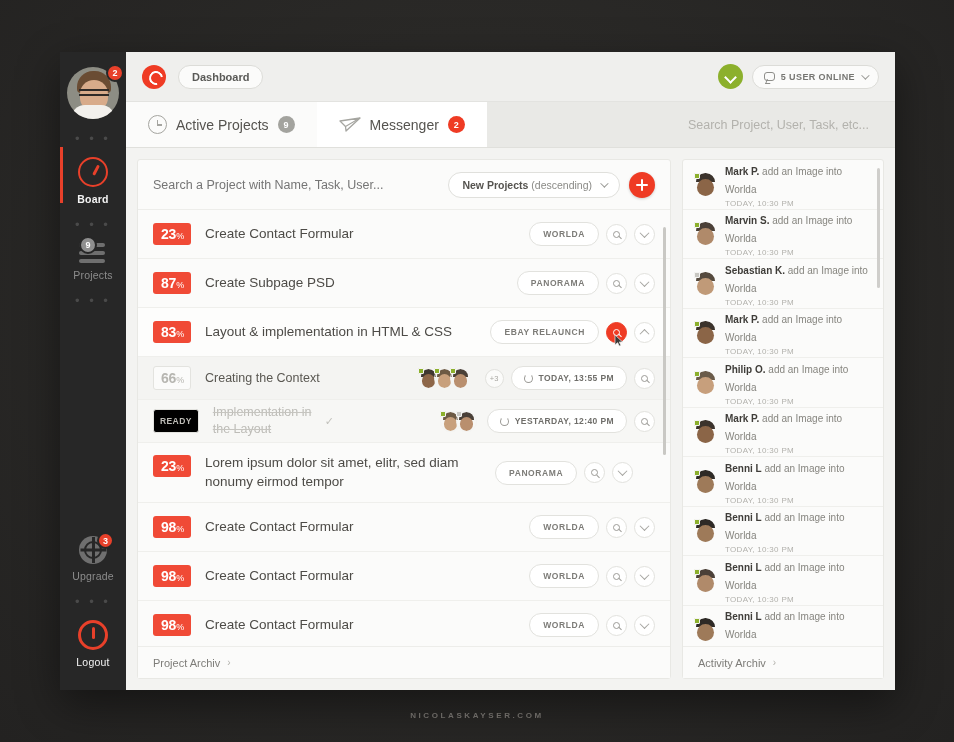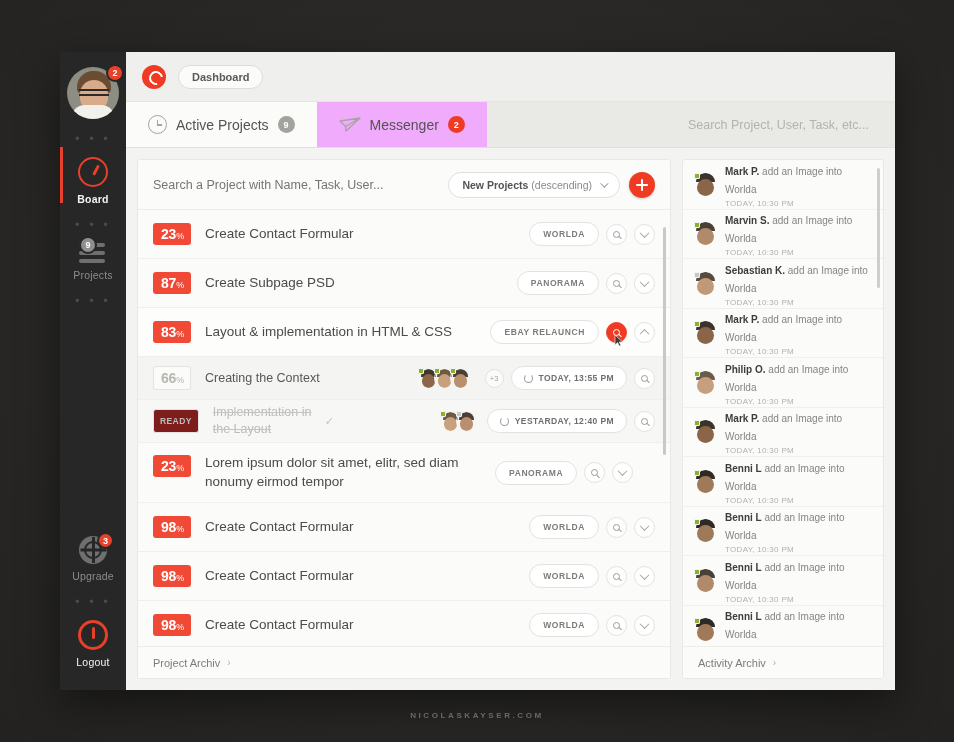--- a/index.html
+++ b/index.html
@@ -263,21 +263,21 @@
     position: relative;
   }
   .tab {
     display: flex; align-items: center; gap: 9px;
     padding: 0 22px;
     cursor: pointer;
     position: relative;
   }
   .tab-label { font-size: 14px; color: #55534f; }
   .tab.active { background: #fbfbfa; }
-  .tab.inactive { background: #f0abfc; }
+  .tab.inactive { background: #ffffff; }
   .tab-badge {
     width: 17px; height: 17px; border-radius: 50%;
     font-size: 9px; font-weight: bold; color: #fff;
     display: flex; align-items: center; justify-content: center;
   }
   .tab-badge.gray { background: #a3a39e; }
   .tab-badge.red { background: #ef3b24; }
   .icon-clock {
     width: 19px; height: 19px; border-radius: 50%;
     border: 1.6px solid #a5a5a0; position: relative;
@@ -390,21 +390,21 @@
     flex: 0 0 auto;
     letter-spacing: -.2px;
   }
   .pct .u { font-size: 9px; font-weight: normal; }
   .pct.ghost {
     background: #fbfbfa;
     border: 1px solid #e3e3df;
     color: #b7b6b1;
   }
   .pct.ready {
-    background: #7f1d1d; border: 1px solid #e3e3df;
+    background: #000000; border: 1px solid #e3e3df;
     color: #bdbcb7; font-size: 8.5px; font-weight: bold;
     padding: 6px 6px; letter-spacing: .4px;
   }
   .proj-title {
     margin-left: 14px;
     font-size: 13.5px;
     color: #4d4b47;
     line-height: 1.35;
     flex: 1;
     min-width: 0;
@@ -630,20 +630,28 @@
         <div class="nav-label" style="color:#f3f3f3;font-weight:normal">Logout</div>
       </div>
     </div>
   </div>
 
   <div class="main">
 
     <div class="topbar">
       <div class="logo-circle"></div>
       <div class="pill dashboard-pill">Dashboard</div>
+      <div class="topbar-right">
+        <div class="green-circle"></div>
+        <div class="pill online-pill">
+          <span class="chat-glyph"></span>
+          <span>5 USER ONLINE</span>
+          <span class="caret-sm"></span>
+        </div>
+      </div>
     </div>
 
     <div class="tabbar">
       <div class="tab active">
         <span class="icon-clock"></span>
         <span class="tab-label">Active Projects</span>
         <span class="tab-badge gray">9</span>
       </div>
       <div class="tab inactive">
         <span class="icon-plane">

